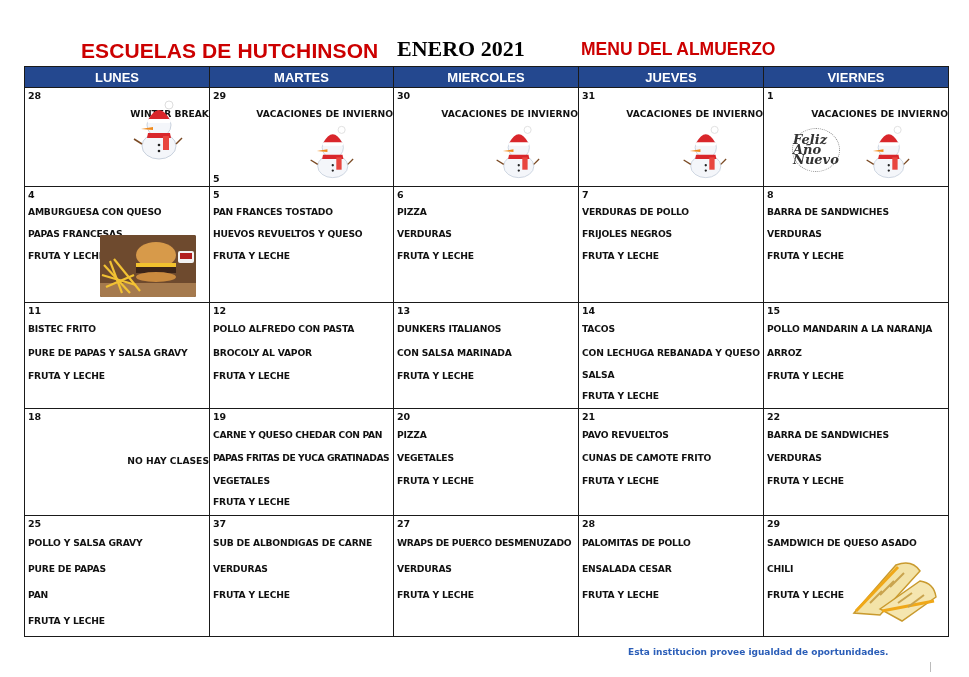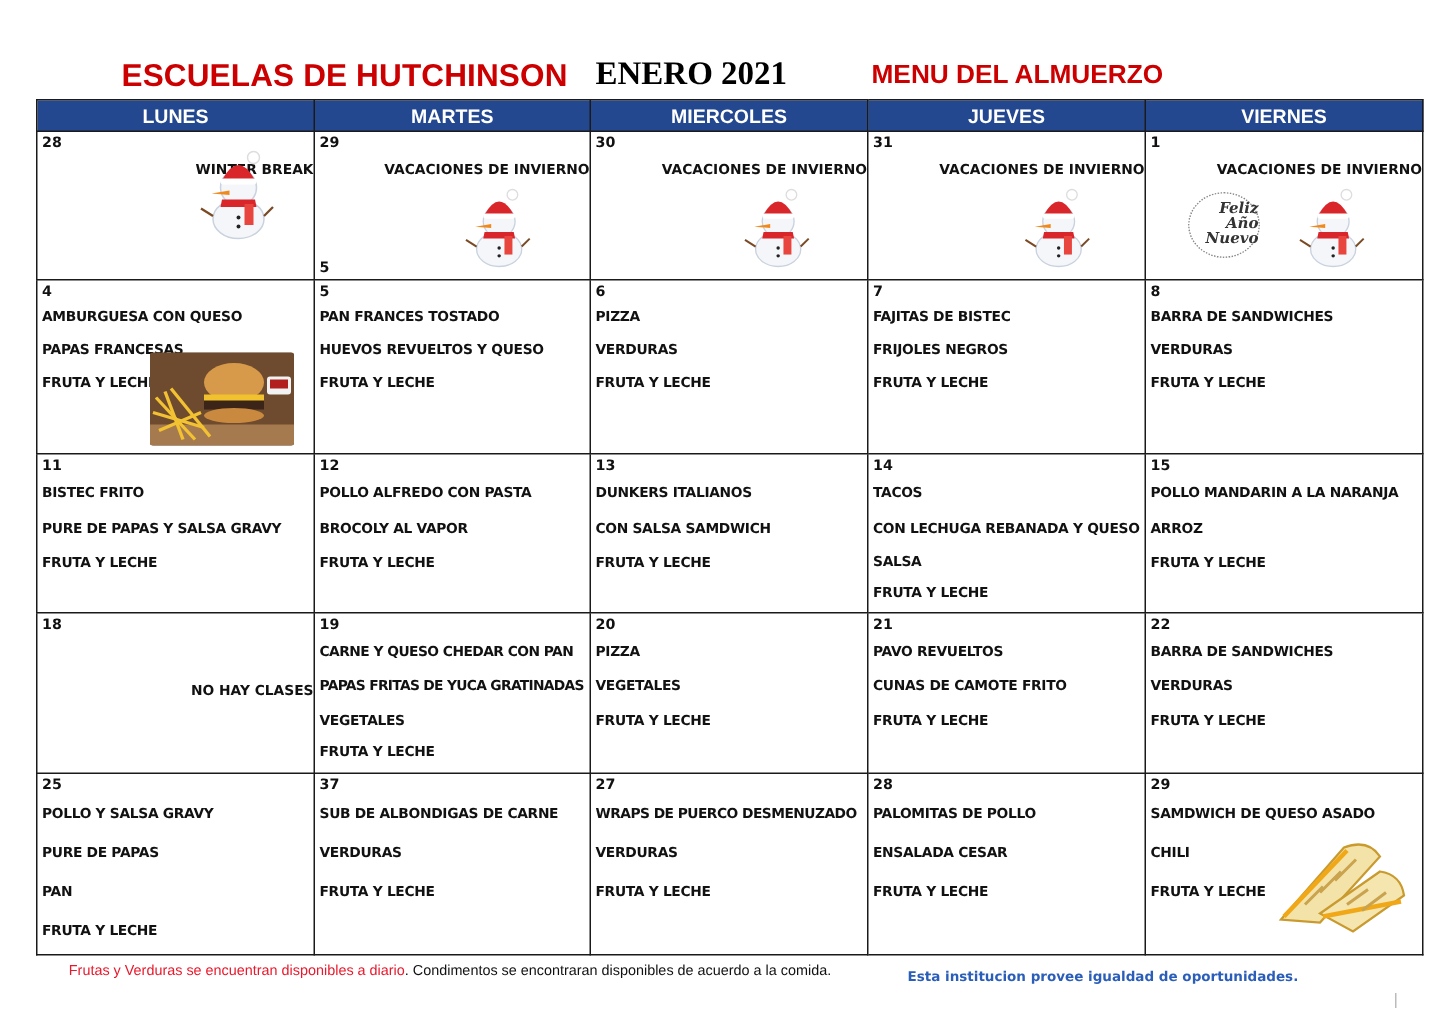--- a/index.html
+++ b/index.html
@@ -13,21 +13,21 @@
   .daynum { display:block; font-size:9.5px; line-height:12px; }
   .item { display:block; line-height:22px; white-space:nowrap; letter-spacing:-0.2px; }
   .center-note { position:absolute; left:0; right:0; text-align:right; white-space:nowrap; }
   .corner-num { position:absolute; left:3px; bottom:2px; font-size:9.5px; }
   .snowman { position:absolute; width:52px; height:60px; }
   .burger { position:absolute; left:75px; top:48px; width:96px; height:62px; border-radius:2px; overflow:hidden; background:linear-gradient(180deg,#5a3f2a 0%,#8a6446 60%,#6b4a30 100%); }
   .sandwich { position:absolute; right:10px; top:45px; width:88px; height:62px; }
   .feliz { position:absolute; left:28px; top:40px; width:48px; height:44px; }
   .footer1 { position:absolute; left:24px; top:642px; width:552px; text-align:center; font-family:"Liberation Sans", sans-serif; font-size:9.6px; color:#111; line-height:12px; }
   .red { color:#e8192c; }
-  .footer-eq { position:absolute; left:605px; top:647px; font-family:"DejaVu Sans", sans-serif; font-weight:bold; font-size:9px; color:#2b5eb8; }
+  .footer-eq { position:absolute; left:628px; top:647px; font-family:"DejaVu Sans", sans-serif; font-weight:bold; font-size:9px; color:#2b5eb8; }
   .tick { position:absolute; left:930px; top:662px; width:1px; height:10px; background:#bbb; }
 </style>
 </head>
 <body>
 
 <div class="title-left">ESCUELAS DE HUTCHINSON</div>
 <div class="title-center">ENERO 2021</div>
 <div class="title-right">MENU DEL ALMUERZO</div>
 
 <table class="cal">
@@ -119,21 +119,21 @@
           <path d="M22 27 L10 29 L22 30 Z" fill="#f08a1c"></path>
           <line x1="11" y1="44" x2="3" y2="39" stroke="#7a4a24" stroke-width="1.5"></line>
           <line x1="45" y1="44" x2="51" y2="38" stroke="#7a4a24" stroke-width="1.5"></line>
           <circle cx="28" cy="45" r="1.3" fill="#222"></circle>
             <circle cx="28" cy="51" r="1.3" fill="#222"></circle>
         </svg>
       </td>
       <td>
         <span class="daynum">1</span>
         <span class="center-note" style="top:20px;">VACACIONES DE INVIERNO</span>
-        <div class="feliz" style="border-radius:50%;border:1px dotted #888;font-family:'DejaVu Serif',serif;font-style:italic;font-size:10px;color:#333;text-align:right;line-height:10px;padding-top:6px;box-sizing:border-box;">
+        <div class="feliz" style="border-radius:50%;border:1px dotted #888;font-family:'DejaVu Serif',serif;font-style:italic;font-size:13px;color:#333;text-align:left;line-height:10px;padding-top:6px;box-sizing:border-box;">
           <div>Feliz</div>
           <div>Año</div>
           <div>Nuevo</div>
         </div>
         <svg class="snowman" style="left:100px;top:36px;width:46px;height:56px;" viewBox="0 0 52 60">
           <ellipse cx="28" cy="46" rx="17" ry="13" fill="#f4f6fa" stroke="#c9d2de"></ellipse>
           <circle cx="28" cy="25" r="12" fill="#f4f6fa" stroke="#c9d2de"></circle>
           <path d="M17 20 Q28 0 39 20 Z" fill="#d9262b"></path>
           <circle cx="38" cy="5" r="4" fill="#fff" stroke="#ddd"></circle>
           <rect x="16" y="19" width="24" height="4" rx="2" fill="#fff"></rect>
@@ -181,21 +181,21 @@
         <span class="item">FRUTA Y LECHE</span>
       </td>
       <td>
         <span class="daynum">6</span>
         <span class="item">PIZZA</span>
         <span class="item">VERDURAS</span>
         <span class="item">FRUTA Y LECHE</span>
       </td>
       <td>
         <span class="daynum">7</span>
-        <span class="item">FAJITAS DE BISTEC</span>
+        <span class="item">VERDURAS DE POLLO</span>
         <span class="item">FRIJOLES NEGROS</span>
         <span class="item">FRUTA Y LECHE</span>
       </td>
       <td>
         <span class="daynum">8</span>
         <span class="item">BARRA DE SANDWICHES</span>
         <span class="item">VERDURAS</span>
         <span class="item">FRUTA Y LECHE</span>
       </td>
     </tr>
@@ -209,21 +209,21 @@
       </td>
       <td>
         <span class="daynum">12</span>
         <span class="item" style="line-height:23.5px">POLLO ALFREDO CON PASTA</span>
         <span class="item" style="line-height:23.5px">BROCOLY AL VAPOR</span>
         <span class="item" style="line-height:23.5px">FRUTA Y LECHE</span>
       </td>
       <td>
         <span class="daynum">13</span>
         <span class="item" style="line-height:23.5px">DUNKERS ITALIANOS</span>
-        <span class="item" style="line-height:23.5px">CON SALSA SAMDWICH</span>
+        <span class="item" style="line-height:23.5px">CON SALSA MARINADA</span>
         <span class="item" style="line-height:23.5px">FRUTA Y LECHE</span>
       </td>
       <td>
         <span class="daynum">14</span>
         <span class="item" style="line-height:23.5px">TACOS</span>
         <span class="item" style="line-height:23.5px">CON LECHUGA REBANADA Y QUESO</span>
         <span class="item" style="line-height:22px">SALSA</span>
         <span class="item" style="line-height:20px">FRUTA Y LECHE</span>
       </td>
       <td>
@@ -311,18 +311,15 @@
               <line x1="48" y1="42" x2="62" y2="32"></line>
               <line x1="58" y1="46" x2="74" y2="34"></line>
             </g>
         </svg>
       </td>
     </tr>
   </tbody>
 </table>
 
 <div class="footer1">
-  <div>
-    <span class="red">Frutas y Verduras se encuentran disponibles a diario</span><span>. Condimentos se encontraran disponibles de acuerdo a la comida.</span>
-  </div>
 </div>
 <div class="footer-eq">Esta institucion  provee igualdad de oportunidades.</div>
 <div class="tick"></div>
 
 </body></html>

